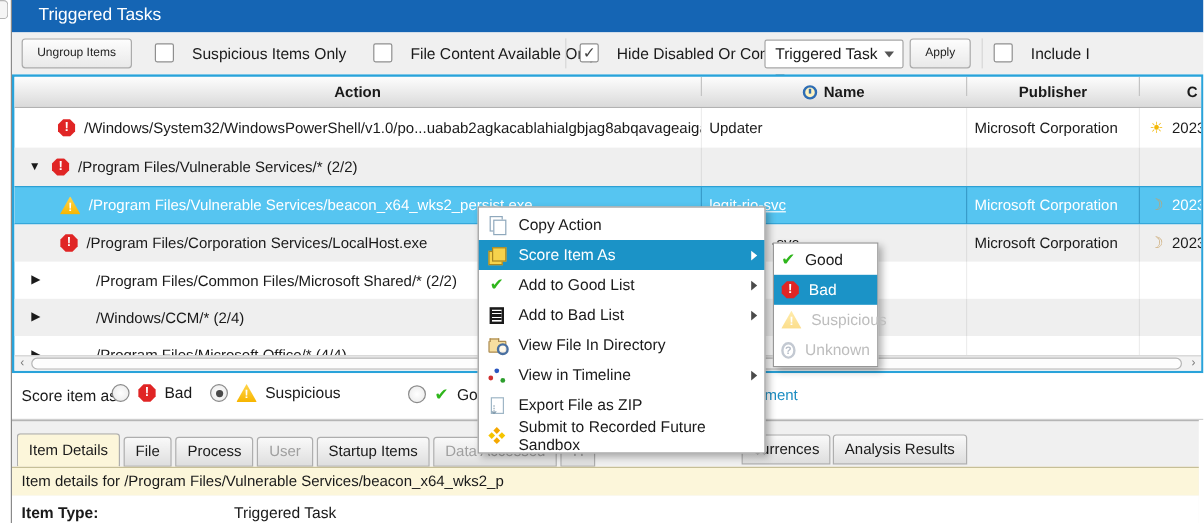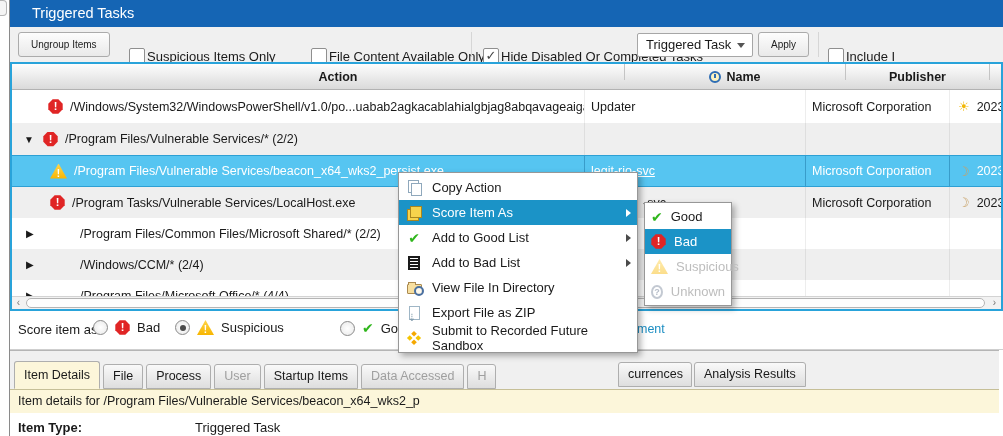--- a/index.html
+++ b/index.html
@@ -10,32 +10,32 @@
   .edge-strip { position:absolute; left:0; top:0; width:10px; height:436px; background:#fff; border-right:1px solid #8a8a8a; }
   .edge-thumb { position:absolute; left:0; top:0; width:7px; height:16px; border:1px solid #b5b5b5; border-left:none; border-radius:0 4px 4px 0; background:#f5f5f5; }
 
   
   .titlebar { position:absolute; left:10px; top:0; right:0; height:27px; background:#1565b4; color:#fff; }
   .titlebar .t { position:absolute; left:22px; top:0; line-height:27px; font-size:14.5px; }
 
   
   .toolbar { position:absolute; left:10px; top:27px; right:0; height:35px; background:#f0f0f0; }
   .btn { position:absolute; top:5px; height:25px; line-height:23px; padding:0 12px; background:linear-gradient(#fdfdfd,#e9e9e9); border:1px solid #ababab; border-radius:3px; font-size:10px; color:#222; }
-  .cbgrp { position:absolute; top:20px; display:flex; align-items:center; gap:2px; height:18px; }
+  .cbgrp { position:absolute; top:8px; display:flex; align-items:center; gap:15px; height:18px; }
   .cb { width:16px; height:16px; background:#fff; border:1px solid #8f8f8f; border-radius:2px; font-size:13px; line-height:14px; text-align:center; color:#444; }
   .cb.on::after { content:"✓"; }
   .vsep { position:absolute; top:5px; width:1px; height:25px; background:#d6d6d6; }
   .combo { position:absolute; top:6px; height:24px; background:#fff; border:1px solid #a6a6a6; border-radius:2px; font-size:13px; }
   .combo .cv { position:absolute; left:8px; top:0; line-height:22px; }
   .combo .ca { position:absolute; right:7px; top:9px; width:0; height:0; border-left:4px solid transparent; border-right:4px solid transparent; border-top:5px solid #555; }
 
   
   .tpanel { position:absolute; left:10px; top:62px; width:993px; height:249px; border:2px solid #29a3da; background:#fff; overflow:hidden; }
   .thead { position:absolute; left:0; top:0; right:0; height:26px; background:linear-gradient(#fdfdfd,#dadada); border-bottom:1px solid #b2b2b2; font-weight:bold; font-size:12.5px; }
-  .th { position:absolute; top:0; height:16px; line-height:26px; text-align:center; border-right:1px solid #c4c4c4;margin-left:40px; }
+  .th { position:absolute; top:0; height:16px; line-height:26px; text-align:center; border-right:1px solid #c4c4c4; }
   .clock { display:inline-block; width:12px; height:12px; border:2px solid #2e6db4; border-radius:50%; background:#fdf2c0; position:relative; vertical-align:-2px; margin-right:5px; }
   .clock::after { content:""; position:absolute; left:3px; top:1px; width:2px; height:4px; background:#2e6db4; }
 
   .row { position:absolute; left:0; width:989px; }
   .row.alt { background:#efefef; }
   .row.sel { background:#56c5f1; color:#fff; border-top:1px solid #2da0d4; border-bottom:1px solid #2da0d4; }
   .cell { position:absolute; top:0; bottom:0; display:flex; align-items:center; gap:7px; overflow:hidden; white-space:nowrap; font-size:12.5px; }
   .c-action { left:0; width:573px; border-right:1px solid rgba(0,0,0,.07); }
   .c-name { left:573px; width:221px; padding-left:6px; border-right:1px solid rgba(0,0,0,.07); }
   .c-pub { left:794px; width:144px; padding-left:6px; border-right:1px solid rgba(0,0,0,.07); }
@@ -201,21 +201,21 @@
         </div>
       <div class="cell c-date">
           <span class="moon">☽</span>
           <span>2023-</span>
         </div>
     </div>
 
     <div class="row alt" style="top:123px;height:31px;">
       <div class="cell c-action" style="padding-left:38px;">
           <span class="ic-bad"></span>
-          <span>/Program Tasks/Vulnerable Services/LocalHost.exe</span>
+          <span>/Program Files/Corporation Services/LocalHost.exe</span>
         </div>
       <div class="cell c-name" style="padding-left:58px;">
           <span>-svc</span>
         </div>
       <div class="cell c-pub">
           <span>Microsoft Corporation</span>
         </div>
       <div class="cell c-date">
           <span class="moon">☽</span>
           <span>2023-</span>
@@ -332,20 +332,27 @@
       <span class="marrow"></span>
     </div>
     <div class="mi">
       <span class="mic">
           <span class="ic-folder"></span>
         </span>
       <span>View File In Directory</span>
     </div>
     <div class="mi">
       <span class="mic">
+          <span class="ic-timeline"></span>
+        </span>
+      <span>View in Timeline</span>
+      <span class="marrow"></span>
+    </div>
+    <div class="mi">
+      <span class="mic">
           <span class="ic-export"></span>
         </span>
       <span>Export File as ZIP</span>
     </div>
     <div class="mi">
       <span class="mic">
           <span class="ic-sandbox"></span>
         </span>
       <span>Submit to Recorded Future Sandbox</span>
     </div>

